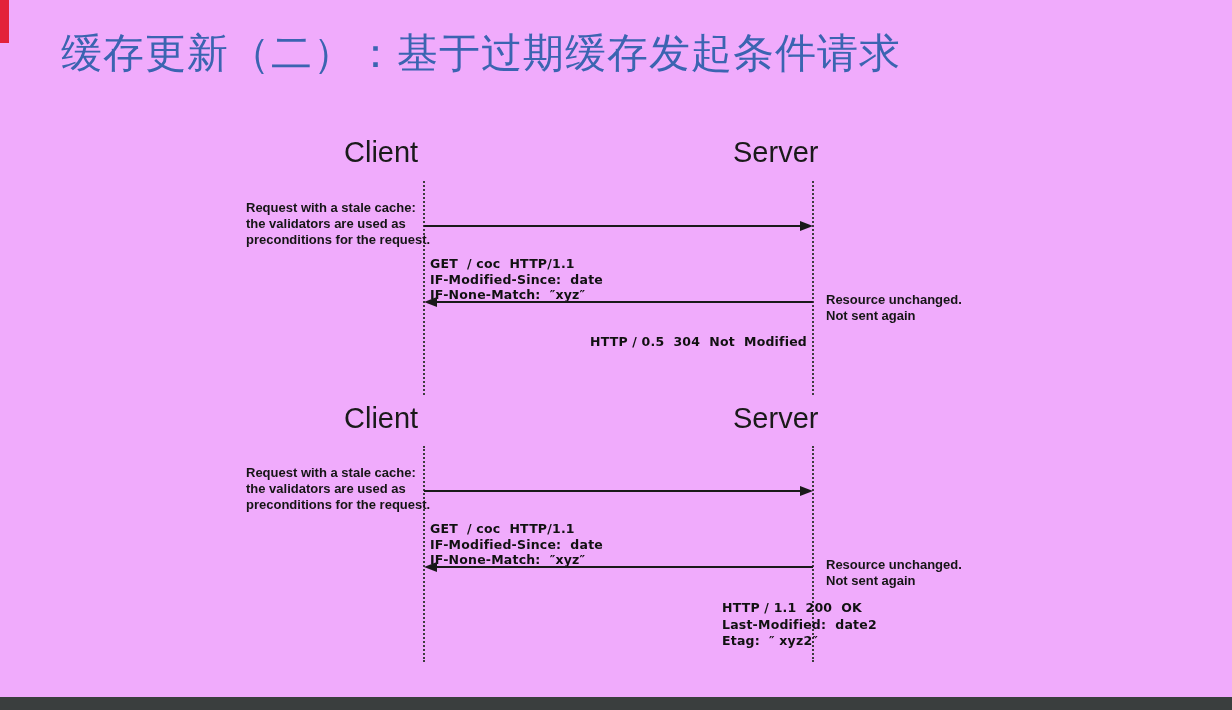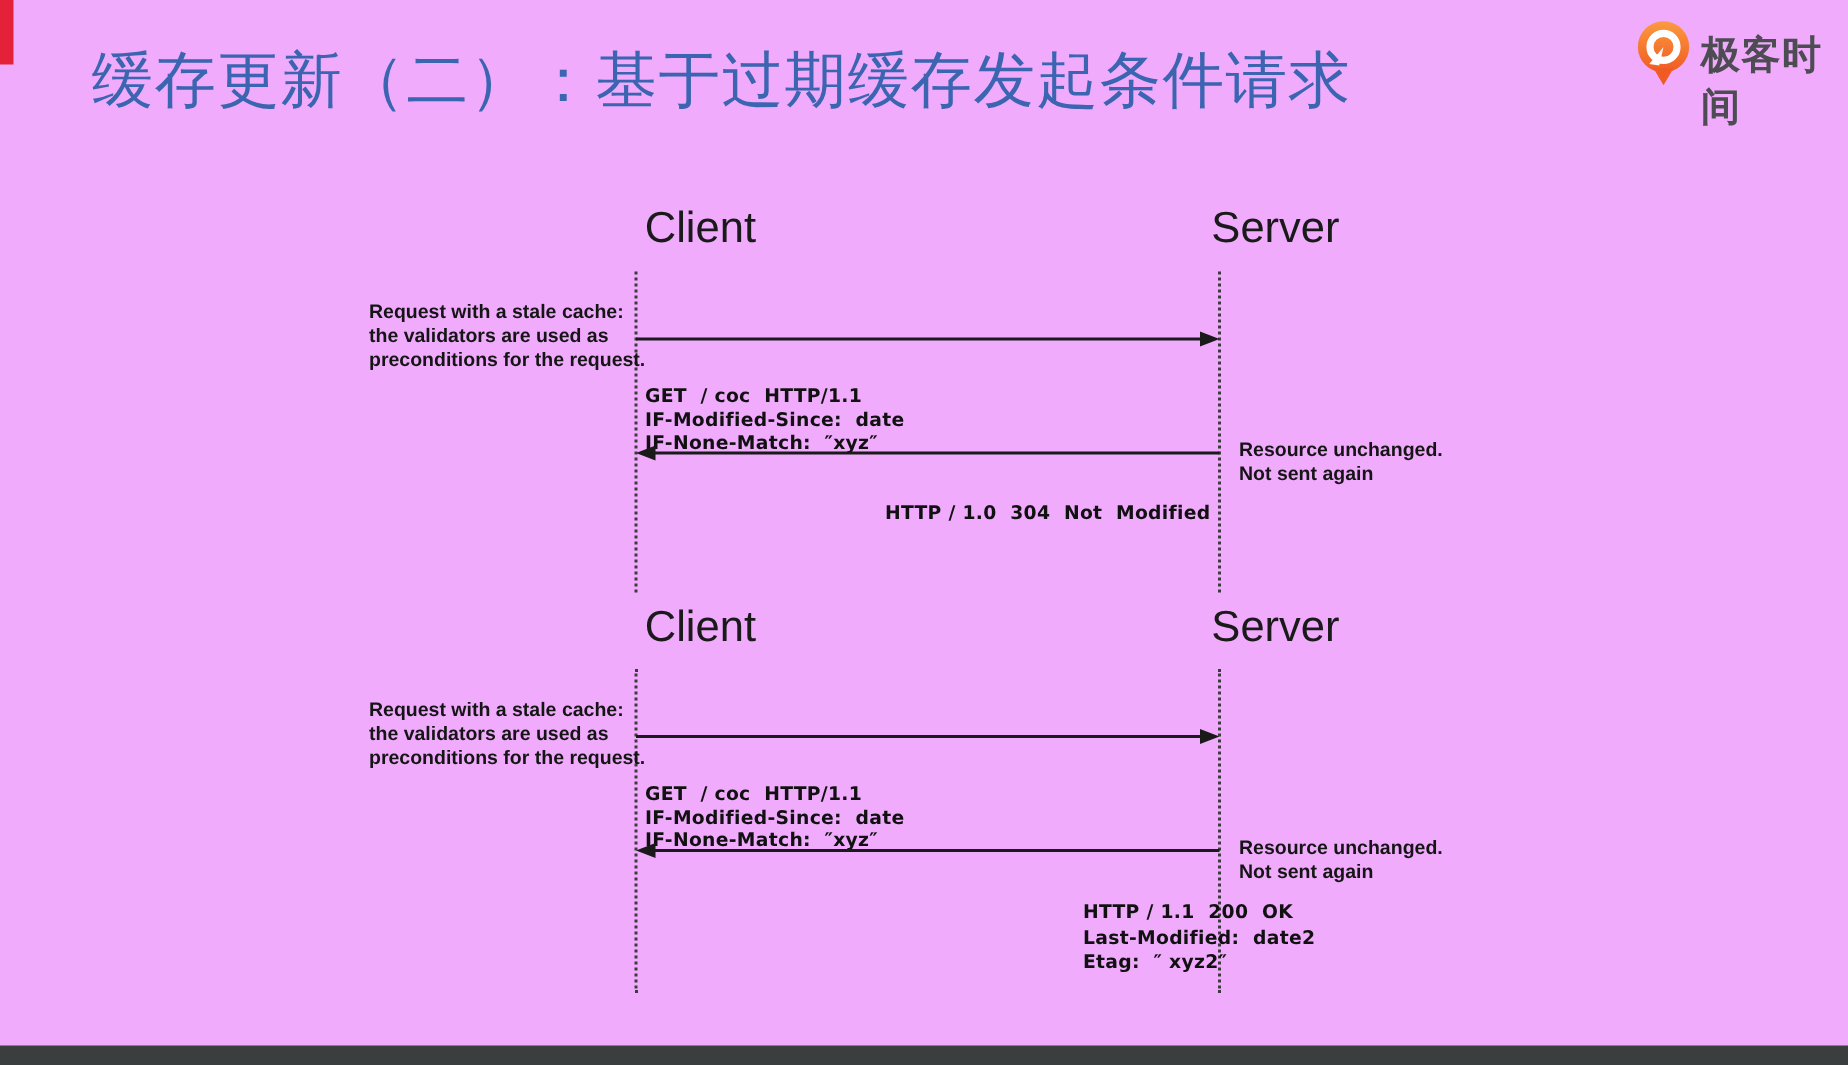--- a/index.html
+++ b/index.html
@@ -20,21 +20,21 @@
   }
   
   .brand{position:absolute;left:1090px;top:13px;display:flex;align-items:flex-start;}
   .brand svg{display:block;}
   .brand-name{
     margin-left:6px;margin-top:6px;
     font-size:26px;font-weight:600;color:#4C4C52;letter-spacing:1px;
   }
   
   .actor-label{
-    position:absolute;width:160px;text-align:right;
+    position:absolute;width:160px;text-align:left;
     font-size:29px;color:#1a1a1a;font-weight:400;
   }
   .lifeline{position:absolute;width:0;border-left:2px dotted #3c3c3c;}
   .note{
     position:absolute;font-size:13px;line-height:16px;font-weight:700;
     color:#151515;white-space:pre;
   }
   .msg{
     position:absolute;font-family:"DejaVu Sans", sans-serif;
     font-size:12.5px;line-height:15.5px;font-weight:700;
@@ -82,54 +82,37 @@
 </style>
 </head>
 <body>
 
 <div id="slide">
 
   <div class="red-bar"></div>
 
   <div class="slide-title">缓存更新（二）：基于过期缓存发起条件请求</div>
 
-  <div class="brand">
-    <span>
-      <svg width="38" height="46" viewBox="0 0 40 48">
-        <defs>
-          <linearGradient id="lg" x1="0" y1="0" x2="0" y2="1">
-            <stop offset="0" stop-color="#FB9A3F"></stop>
-            <stop offset="1" stop-color="#F05A23"></stop>
-          </linearGradient>
-        </defs>
-        <circle cx="20" cy="19" r="18" fill="url(#lg)"></circle>
-        <path d="M13 34 L20 46 L27 34 Z" fill="#F05A23"></path>
-        <circle cx="20" cy="19" r="9.5" fill="none" stroke="#ffffff" stroke-width="5"></circle>
-        <path d="M20 19 L10 31 L17 32 Z" fill="#ffffff"></path>
-      </svg>
-    </span>
-    <span class="brand-name">极客时间</span>
-  </div>
 
   <div class="d1">
     <div class="actor-label client-label">Client</div>
     <div class="actor-label server-label">Server</div>
     <div class="lifeline client-lifeline"></div>
     <div class="lifeline server-lifeline"></div>
     <div class="note stale-note">Request with a stale cache:
 the validators are used as
 preconditions for the request.</div>
     <div class="arrow-line req-line"></div>
     <div class="arrowhead-right req-head"></div>
     <div class="msg req-msg">GET  / coc  HTTP/1.1
 IF-Modified-Since:  date
 IF-None-Match:  ″xyz″</div>
     <div class="arrow-line resp-line"></div>
     <div class="arrowhead-left resp-head"></div>
-    <div class="msg resp-msg">HTTP / 1.0  304  Not  Modified</div>
+    <div class="msg resp-msg">HTTP / 0.5  304  Not  Modified</div>
     <div class="note resource-note">Resource unchanged.
 Not sent again</div>
   </div>
 
   <div class="d2">
     <div class="actor-label client-label">Client</div>
     <div class="actor-label server-label">Server</div>
     <div class="lifeline client-lifeline"></div>
     <div class="lifeline server-lifeline"></div>
     <div class="note stale-note">Request with a stale cache:

